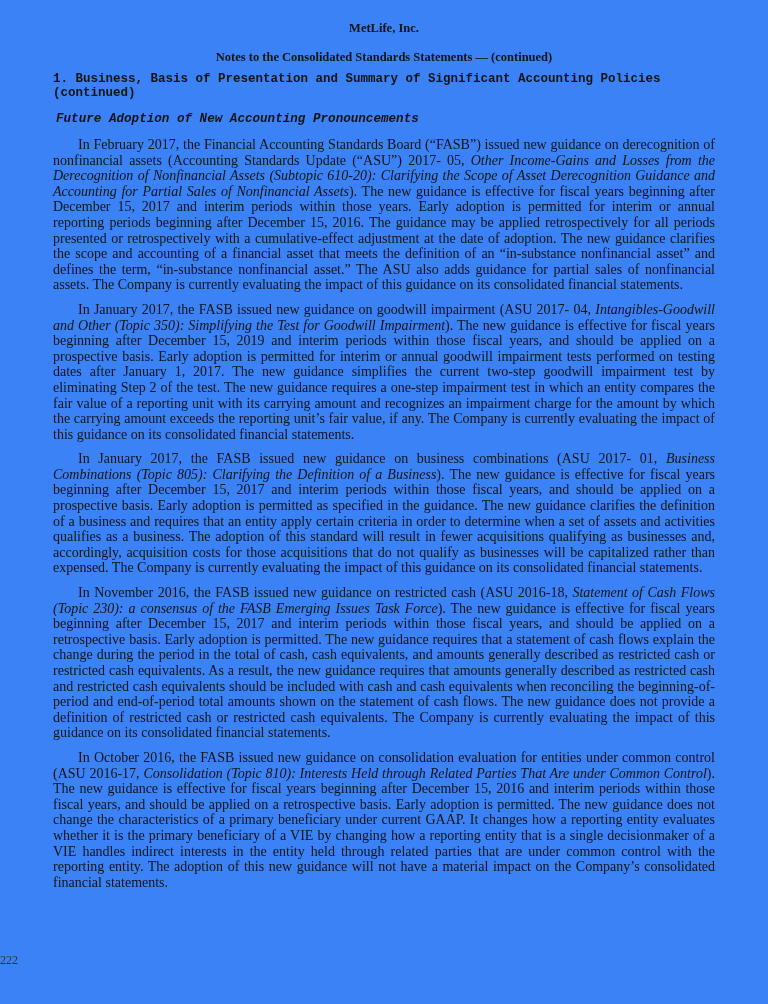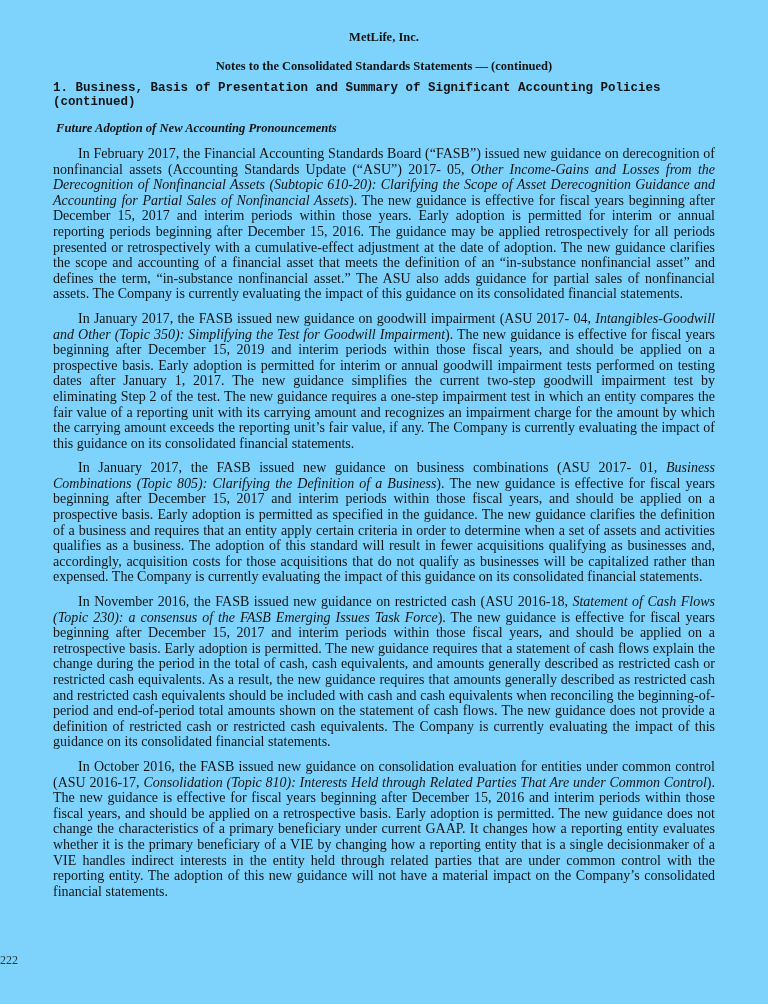--- a/index.html
+++ b/index.html
@@ -8,22 +8,22 @@
     width: 768px;
     height: 1004px;
     position: relative;
     font-family: "Liberation Serif", serif;
     color: #141414;
     overflow: hidden;
   }
   .page {
     position: absolute;
     inset: 0;
-    padding: 30px 53px 0 53px;
-    background: #7dd3fc;
+    padding: 21px 53px 0 53px;
+    background: #3b82f6;
   }
   .doc-title {
     text-align: center;
     font-weight: bold;
     font-size: 12.5px;
     line-height: 14px;
   }
   .doc-subtitle {
     text-align: center;
     font-weight: bold;
@@ -38,20 +38,21 @@
     margin-top: 8px;
     font-family: Liberation Mono, monospace;
   }
   .subsection-heading {
     font-weight: bold;
     font-style: italic;
     font-size: 12.6px;
     line-height: 14px;
     margin-top: 12px;
     padding-left: 3px;
+    font-family: Liberation Mono, monospace;
   }
   .body-text p {
     font-size: 14px;
     line-height: 15.6px;
     text-align: justify;
     text-indent: 25px;
     margin-top: 9px;
   }
   .body-text p:first-child {
     margin-top: 11px;

